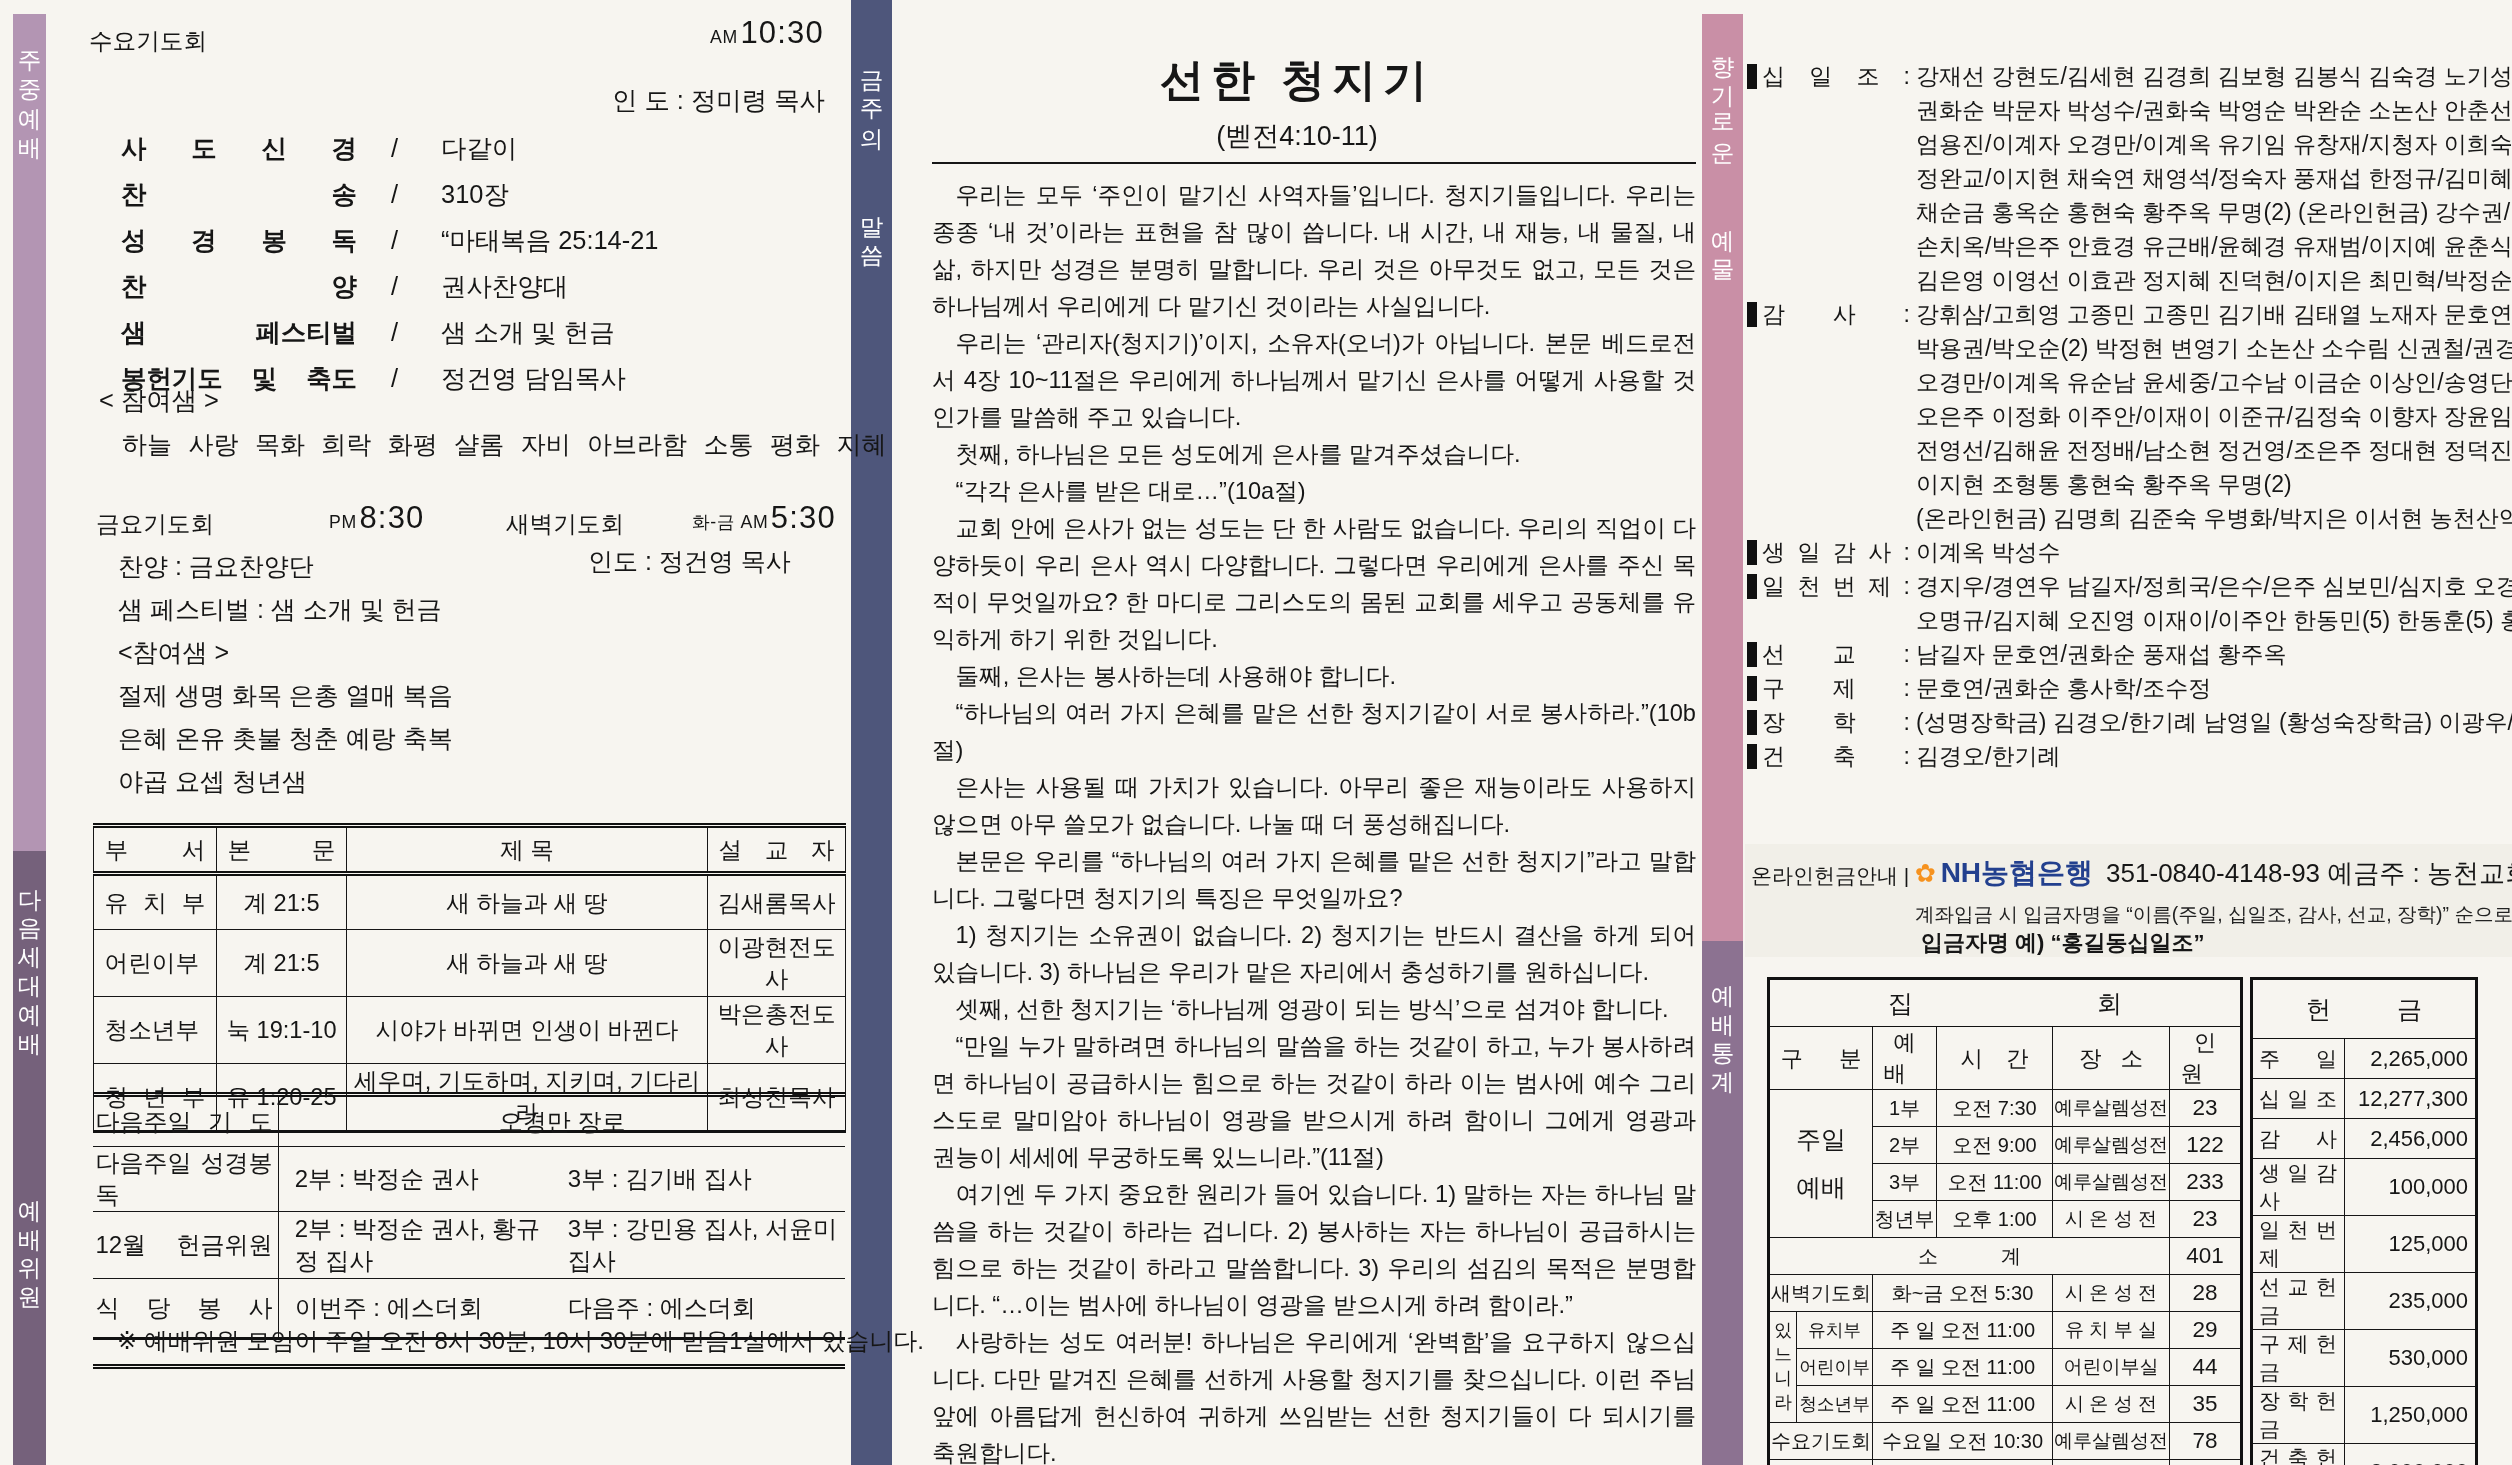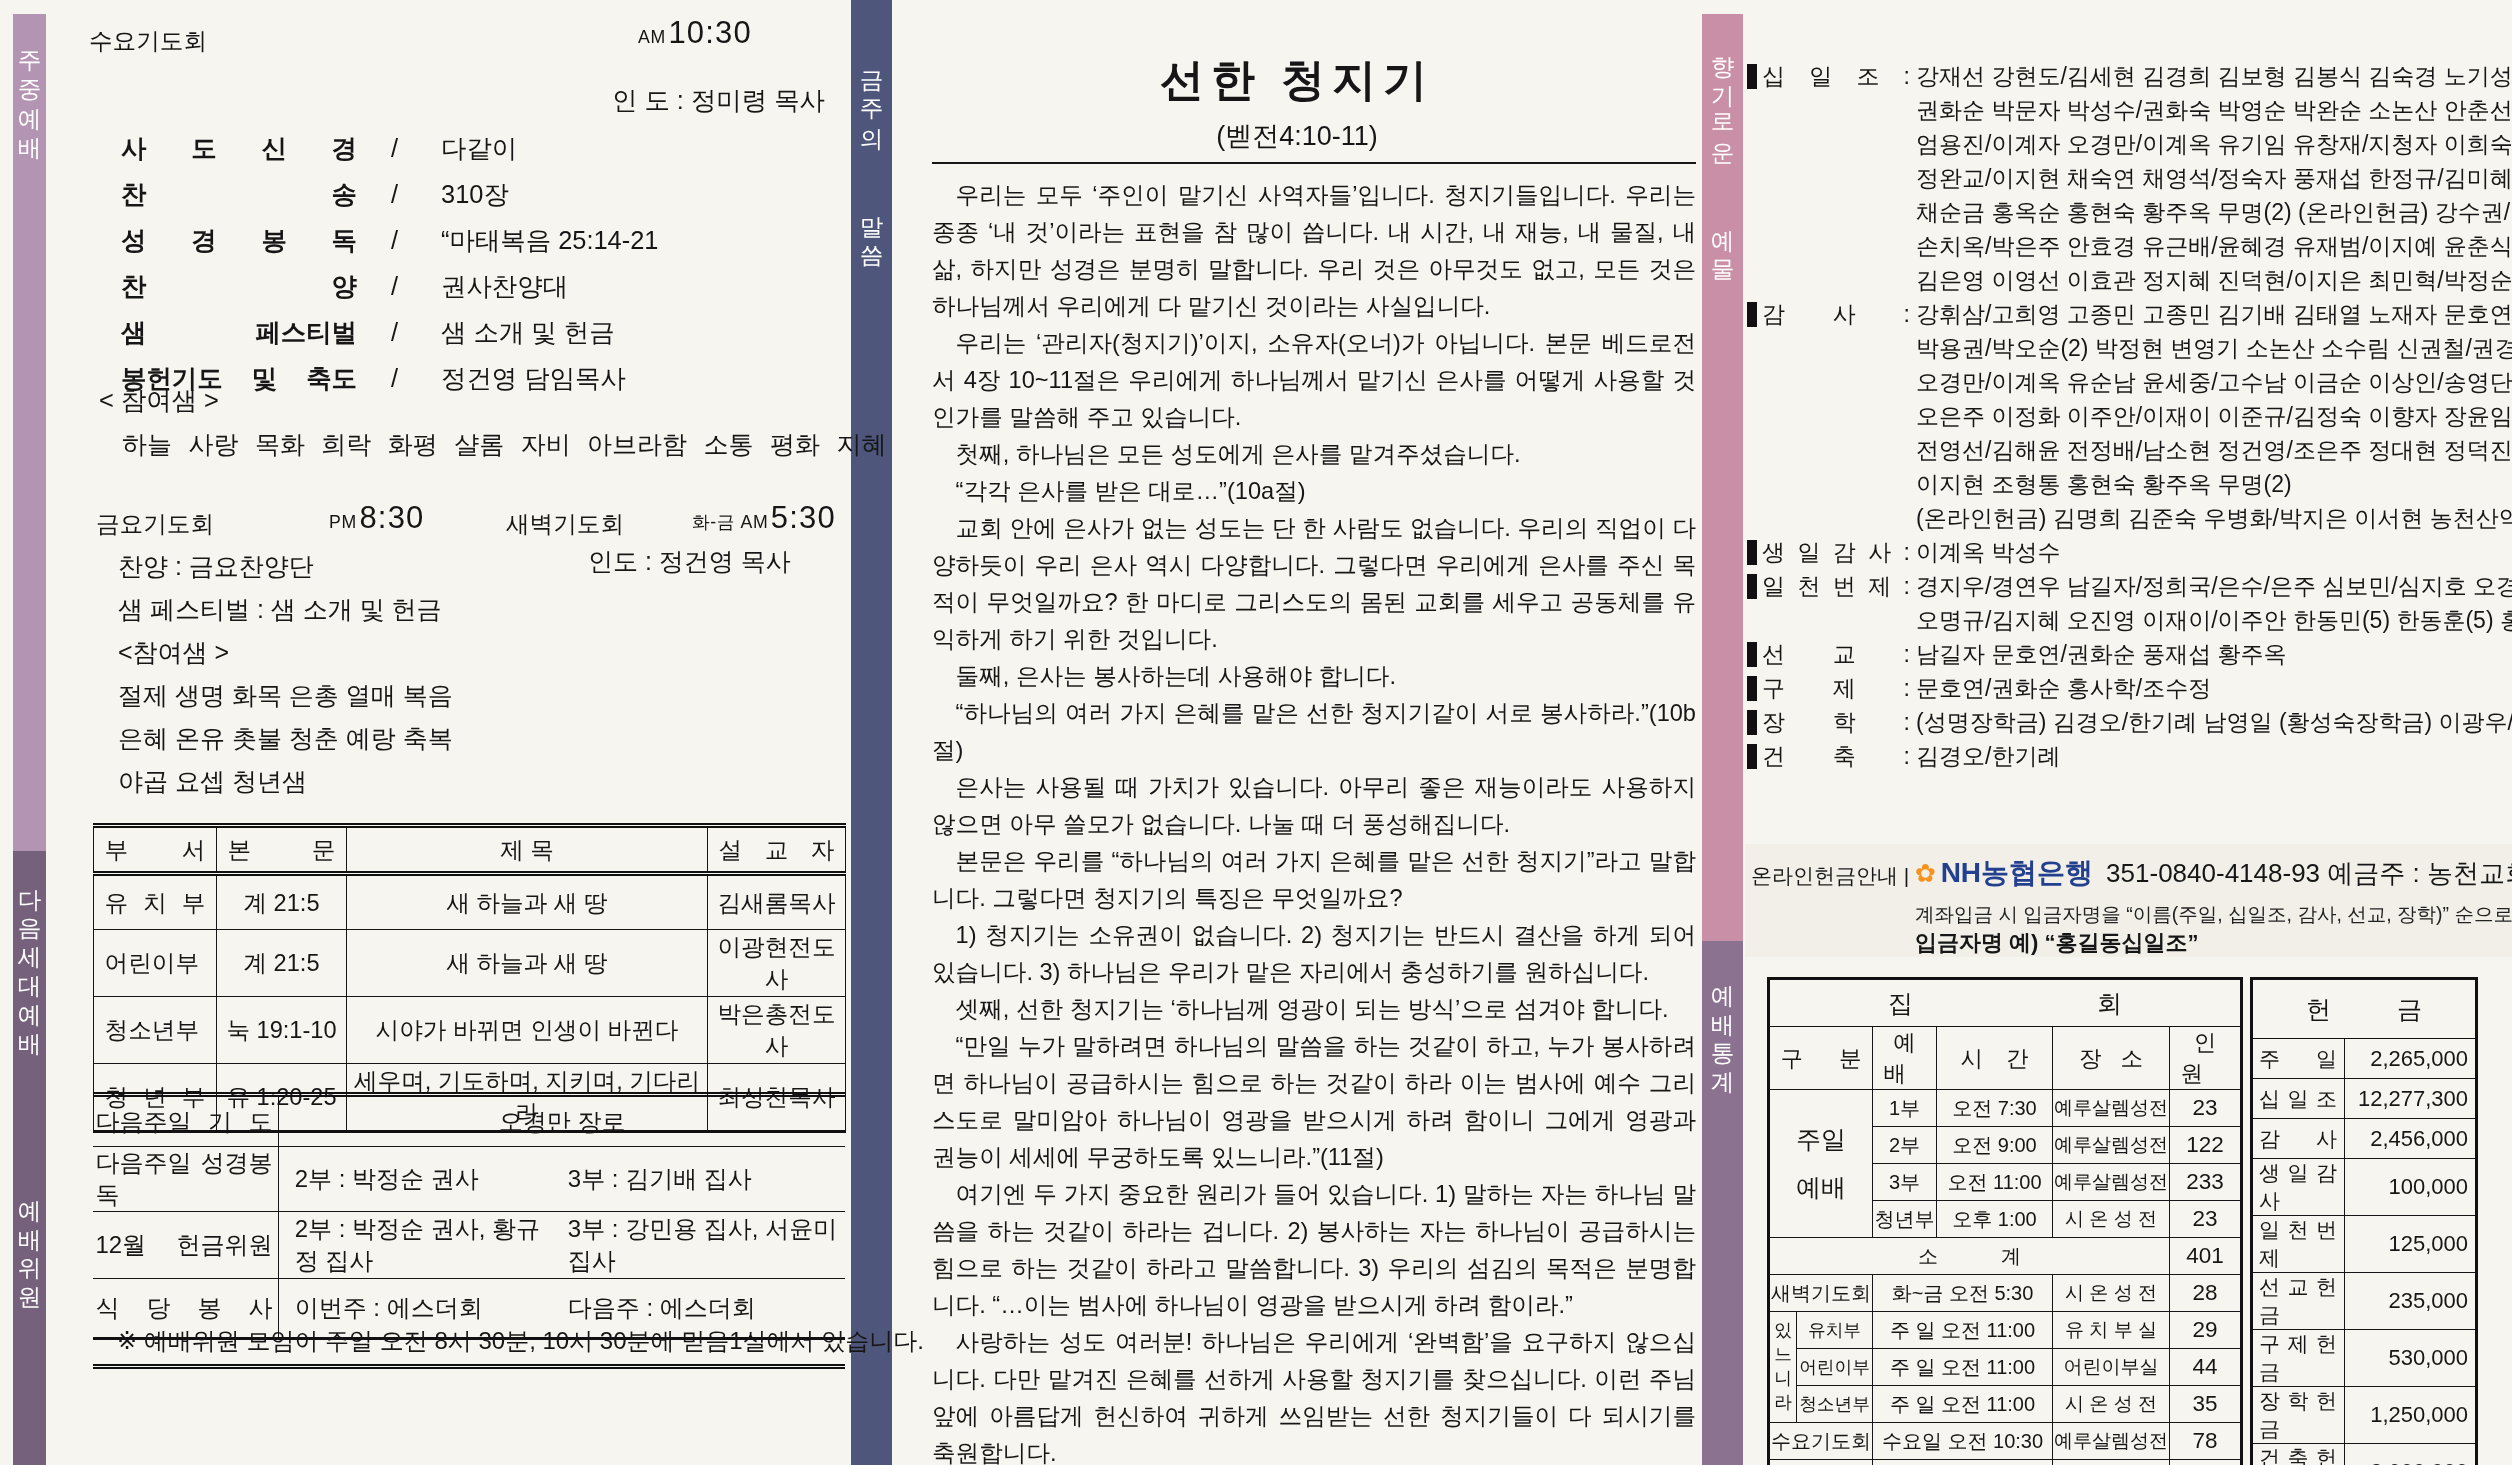--- a/index.html
+++ b/index.html
@@ -23,21 +23,21 @@
   
   .abs{position:absolute;}
   .j{text-align:justify;text-align-last:justify;}
   .tbl{border-collapse:collapse;table-layout:fixed;}
   .tbl td,.tbl th{overflow:hidden;}
 
   
   #wed-title{left:89px;top:25px;font-size:23.6px;}
   .timebox .pfx{font-size:17.7px;letter-spacing:0.6px;}
   .timebox .big{font-size:31px;font-weight:500;letter-spacing:1.2px;}
-  #wed-time{left:638px;top:15.4px;width:186px;}
+  #wed-time{left:638px;top:15.4px;width:186px;text-align:right;}
   #wed-leader{left:414px;top:84px;width:411px;text-align:right;font-size:25.4px;}
   #wed-items{left:121px;top:132px;width:727px;font-size:25.4px;}
   #wed-items .row{display:flex;align-items:baseline;height:46px;}
   #wed-items .il{display:inline-block;width:236px;text-align:justify;text-align-last:justify;font-weight:bold;}
   #wed-items .sl{margin-left:34px;}
   #wed-items .iv{margin-left:43px;white-space:nowrap;}
   #cham-t{left:99px;top:384px;font-size:25.4px;}
   #cham-n{left:122px;top:428px;width:721px;font-size:25px;word-spacing:9.5px;white-space:nowrap;}
   #fri-t{left:96px;top:508px;font-size:23.6px;}
   #fri-time{left:329px;top:500px;width:130px;text-align:left;}
@@ -71,21 +71,21 @@
   .off{position:relative;padding-left:169px;}
   .off .bullet{position:absolute;left:0;top:5.3px;width:9.5px;height:25px;background:#101010;}
   .off .off-label{position:absolute;left:15px;top:0;width:148px;display:inline-block;text-align:justify;text-align-last:justify;}
   .off .ln{white-space:nowrap;}
   #online-box{left:1745px;top:844px;width:767px;height:113px;background:#f1efe8;}
   #online-label{left:5.9px;top:17.7px;font-size:21px;}
   #online-row1{left:170px;top:9.5px;font-size:26px;white-space:nowrap;}
   #online-row1 .logo{color:#f6921e;font-size:25px;margin-right:4.7px;}
   #online-row1 .bank{color:#23408e;font-weight:700;font-size:28px;margin-right:13px;}
   #online-row2{left:170px;top:57px;font-size:19.5px;color:#222;white-space:nowrap;}
-  #online-row3{left:170px;top:84px;font-size:22px;font-weight:700;}
+  #online-row3{left:176px;top:84px;font-size:22px;font-weight:700;}
 
   #meet-table{left:1767px;top:977px;width:473px;border:3px solid #111;}
   #meet-table td{border:1.2px solid #161616;text-align:center;font-size:20px;height:34px;}
   #meet-table .t-title td{height:34px;font-size:25px;border-bottom:1.8px solid #111;}
   #meet-table .t-head td{height:31px;font-size:22.5px;}
   #meet-table .grp{font-size:25px;line-height:1.9;padding:0 23.6px;}
   #meet-table .vert{font-size:17.7px;line-height:1.35;word-break:break-all;padding:0;}
   #meet-table .num{font-size:22.5px;}
   #meet-table .place{font-size:19px;}
   #meet-table .pad-title{padding:6px 118px;}

